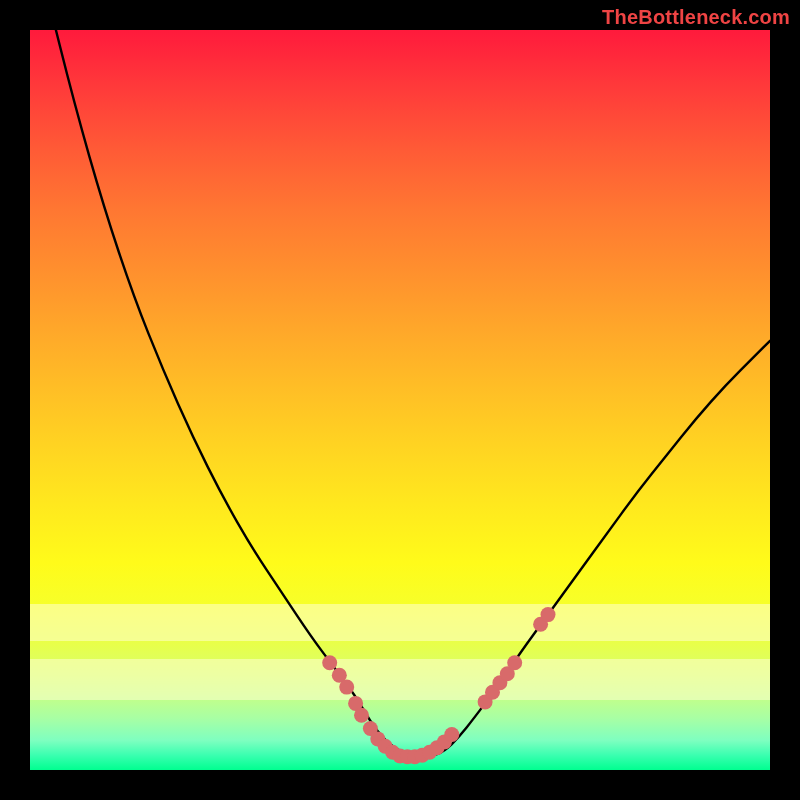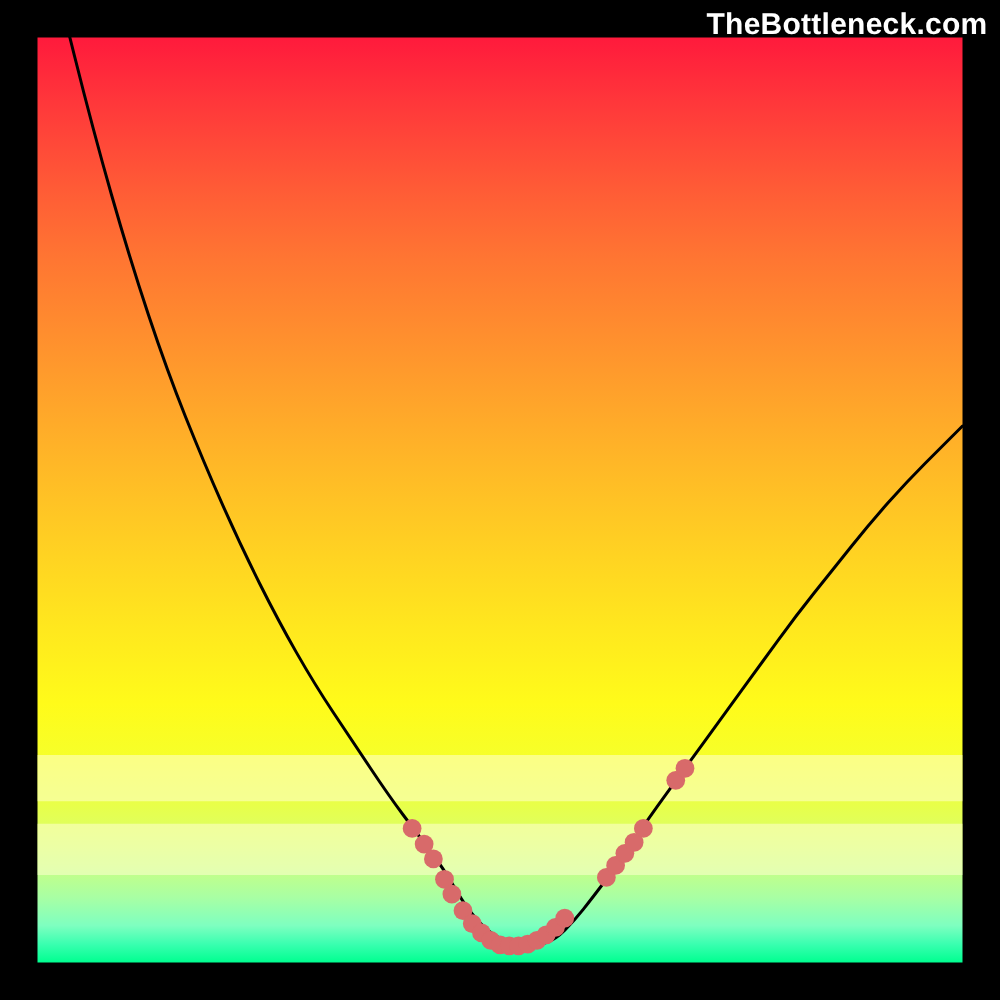--- a/index.html
+++ b/index.html
@@ -52,22 +52,22 @@
   .band {
     position: absolute;
     left: 0;
     width: 100%;
     background: rgba(255, 255, 210, 0.55);
   }
   .watermark {
     position: absolute;
     top: 6px;
     right: 10px;
-    color: #ffffff;
-    font-size: 24px;
+    color: #ef4444;
+    font-size: 20px;
     font-weight: 600;
     letter-spacing: 0.2px;
     user-select: none;
   }
   svg.curve {
     position: absolute;
     left: 0;
     top: 0;
     width: 740px;
     height: 740px;

